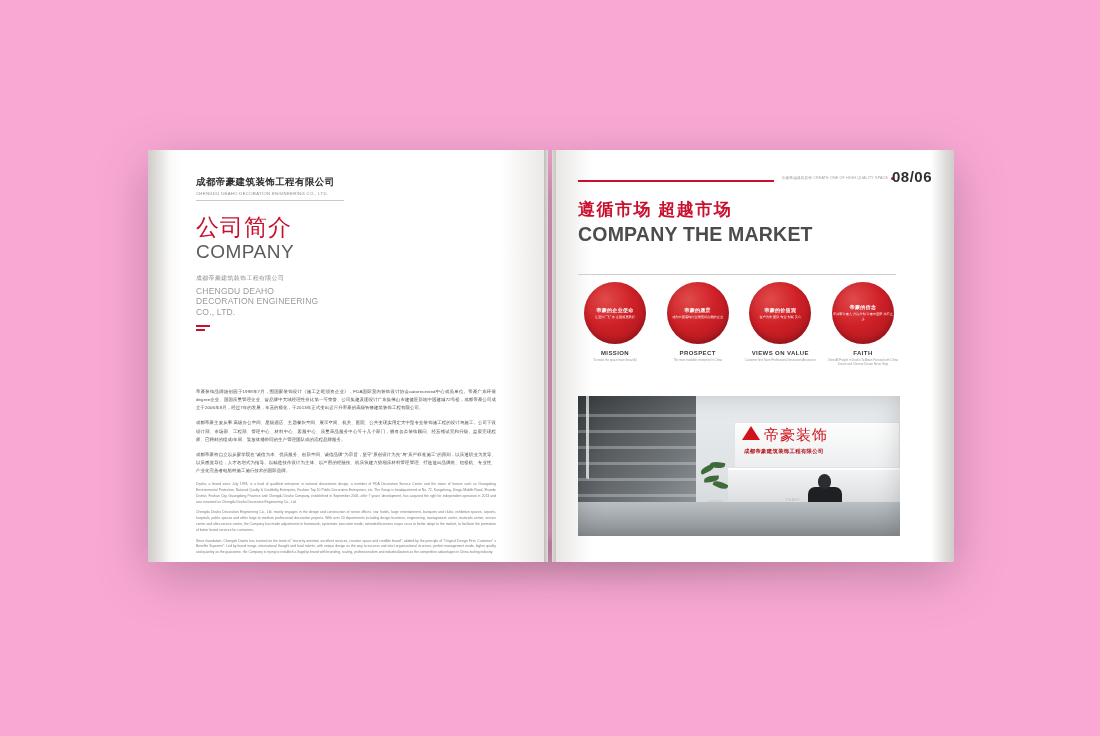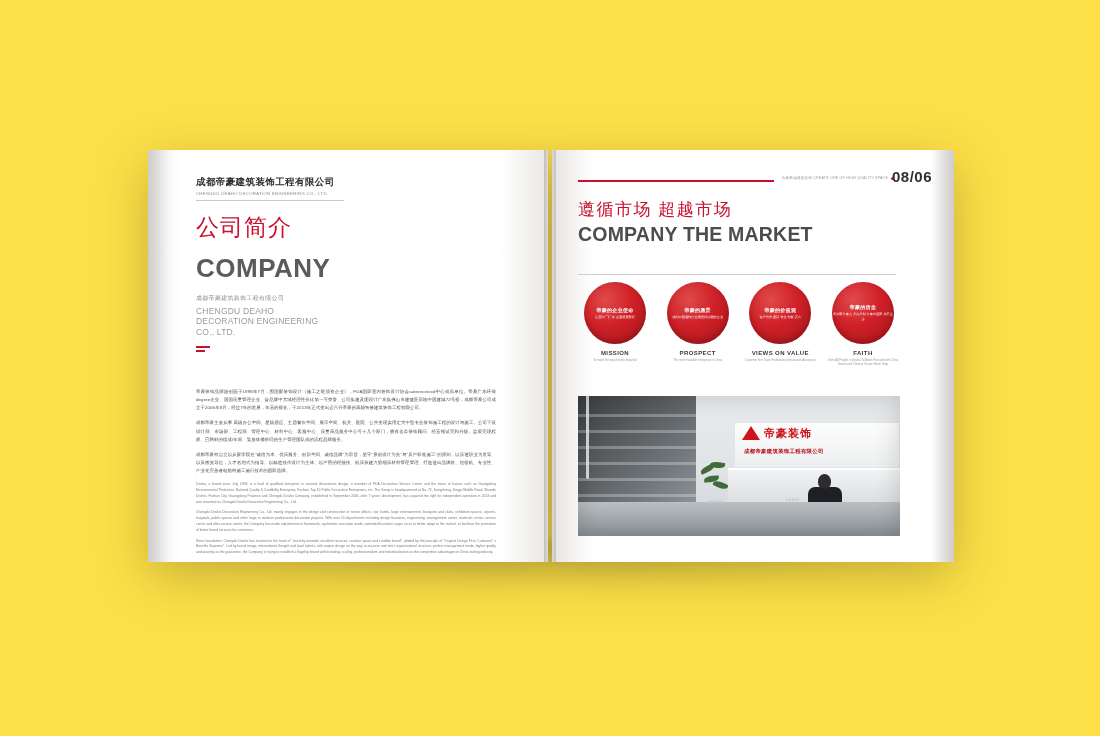--- a/index.html
+++ b/index.html
@@ -9,21 +9,21 @@
     height: 736px;
     overflow: hidden;
     background: #f2f2f2;
     font-family: "Liberation Sans", sans-serif;
   }
 
   #stage {
     position: relative;
     width: 1100px;
     height: 736px;
-    background: #fde047;
+    background: #f9a8d4;
   }
 
   
   .spread {
     position: absolute;
     left: 148px;
     top: 150px;
     width: 806px;
     height: 412px;
     filter: drop-shadow(0 14px 26px rgba(0,0,0,0.22));
@@ -113,23 +113,23 @@
 
   .title-cn {
     margin-top: 14px;
     font-size: 23px;
     font-weight: normal;
     color: #c8102e;
     letter-spacing: 1px;
     line-height: 1.05;
   }
   .title-en {
-    margin-top: 16px;
-    font-size: 26px;
-    font-weight: bold;
+    margin-top: 3px;
+    font-size: 19px;
+    font-weight: normal;
     color: #5b5b5b;
     letter-spacing: 0.5px;
     line-height: 1.02;
   }
   .title-en .l2 { display:block; }
 
   .sub-cn {
     margin-top: 12px;
     font-size: 6px;
     color: #8d8d8d;
@@ -203,21 +203,21 @@
     font-weight: bold;
     color: #2f2f2f;
     letter-spacing: 0.5px;
   }
 
   .r-head-cn {
     position: absolute;
     left: 26px;
     top: 48px;
     font-size: 17px;
-    font-weight: normal;
+    font-weight: bold;
     color: #c8102e;
     letter-spacing: 1.5px;
     text-align: right;
   }
   .r-head-en {
     position: absolute;
     left: 26px;
     top: 74px;
     font-size: 19.5px;
     font-weight: bold;
@@ -339,22 +339,22 @@
   .ph-logoboard {
     position: absolute;
     left: 156px; top: 26px;
     width: 164px; height: 44px;
     background: linear-gradient(to bottom, #fdfdfd, #eceeef);
     border: 1px solid #e2e4e5;
   }
   .ph-logo-cn {
     position: absolute;
     left: 186px; top: 30px;
-    font-size: 11px;
-    font-weight: bold;
+    font-size: 15px;
+    font-weight: normal;
     color: #d0121b;
     letter-spacing: 1px;
   }
   .ph-logo-en {
     position: absolute;
     left: 166px; top: 52px;
     font-size: 5.4px;
     font-weight: bold;
     color: #b01019;
     letter-spacing: 0.3px;

